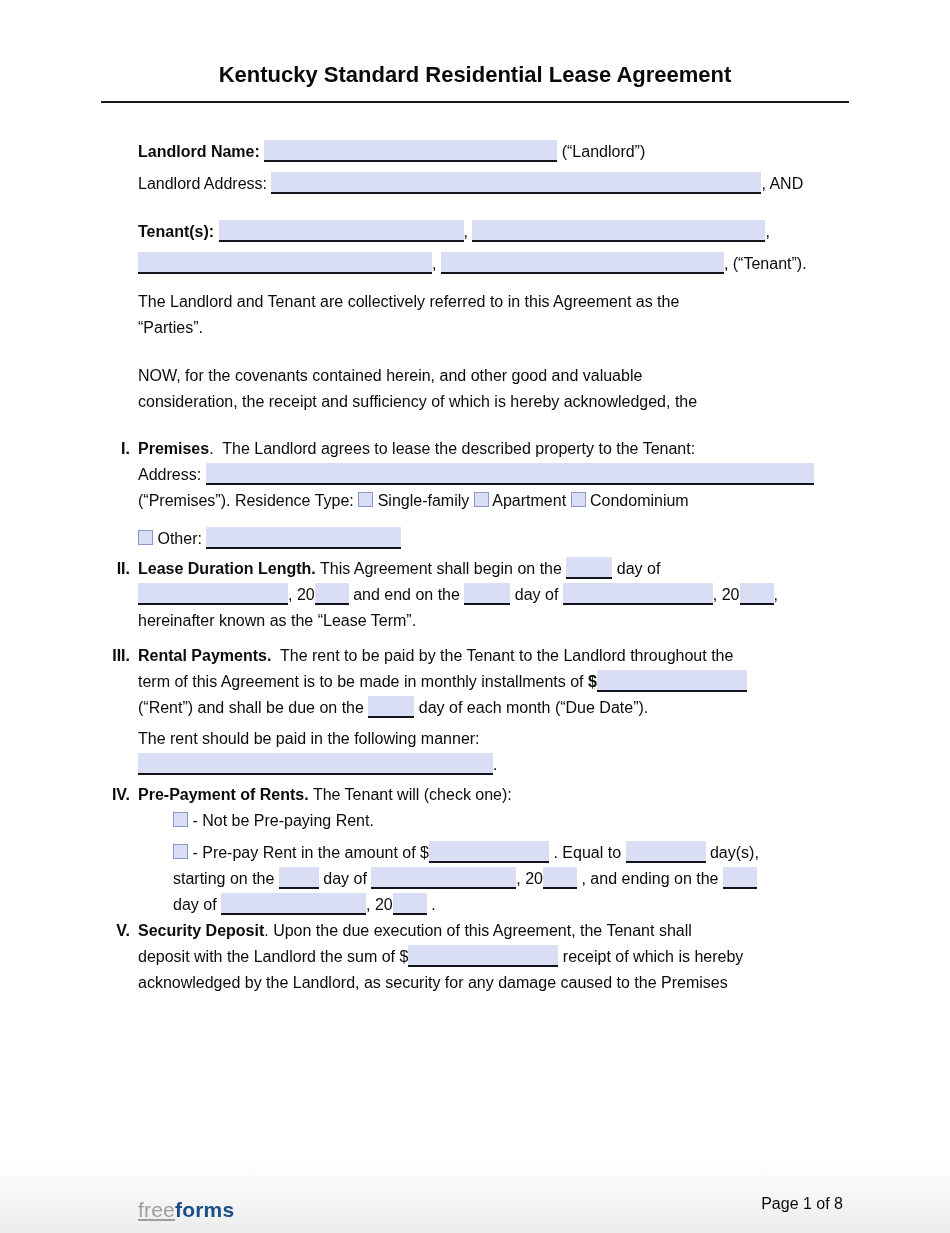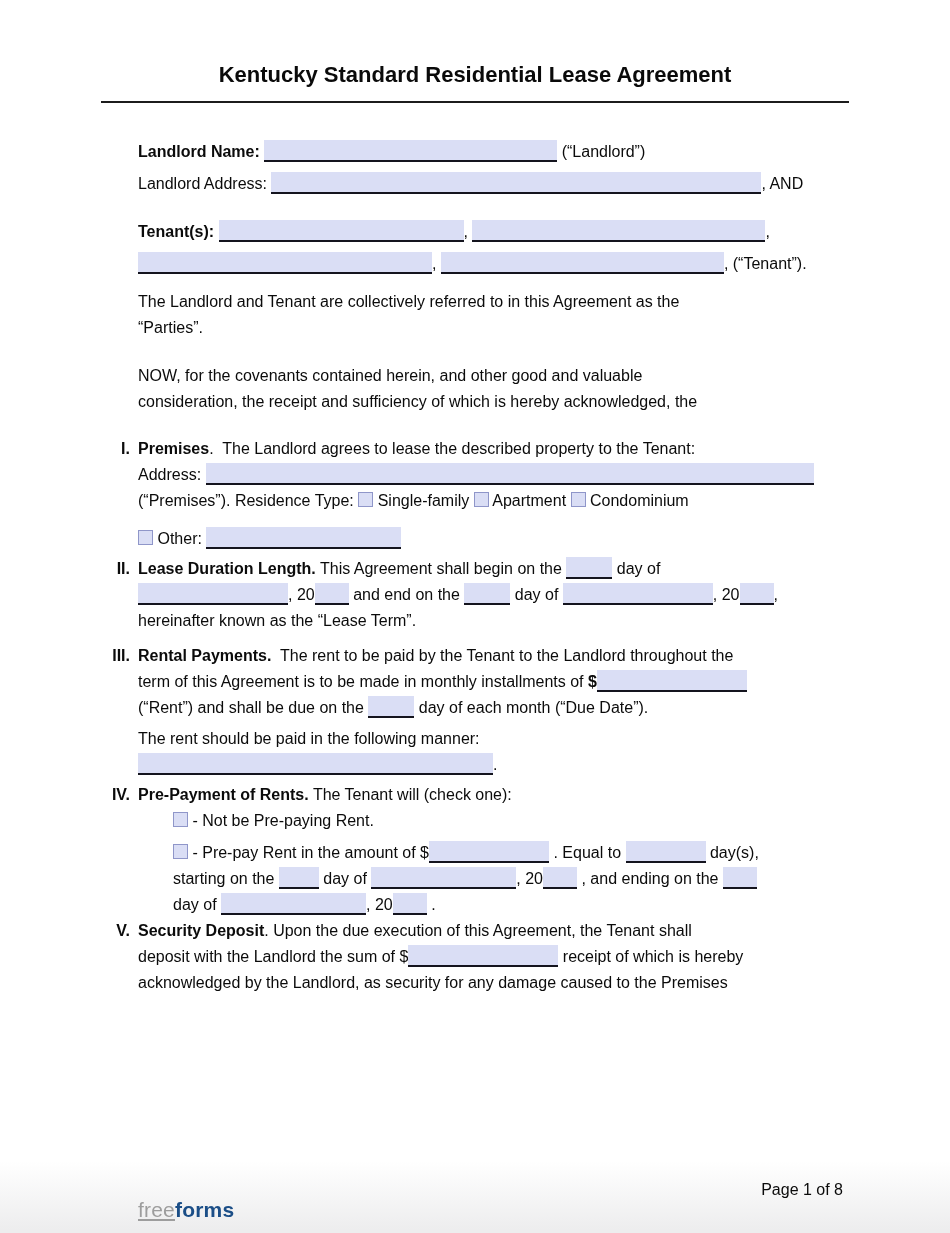--- a/index.html
+++ b/index.html
@@ -62,21 +62,21 @@
     position:absolute;left:0;right:0;bottom:0;height:72px;
     background:linear-gradient(180deg,rgba(255,255,255,0) 0%,#ededee 95%);
   }
   .logo{
     position:absolute;left:138px;bottom:12px;
     font-size:21px;line-height:22px;letter-spacing:0.2px;
   }
   .logo .free{color:var(--logo-free,#9d9d9d);font-weight:400;text-decoration:underline;}
   .logo .forms{color:var(--logo-forms,#1b4e87);font-weight:700;}
   .page-indicator{
-    position:absolute;right:107px;bottom:30px;
+    position:absolute;right:107px;bottom:16px;
     font-size:16px;color:#0b0b0b;
   }
 </style>
 </head>
 <body>
 
 <div class="page" data-name="document-page">
 
   <div class="header" data-name="document-header">
     <div class="doc-title" data-name="page-title">Kentucky Standard Residential Lease Agreement</div>

